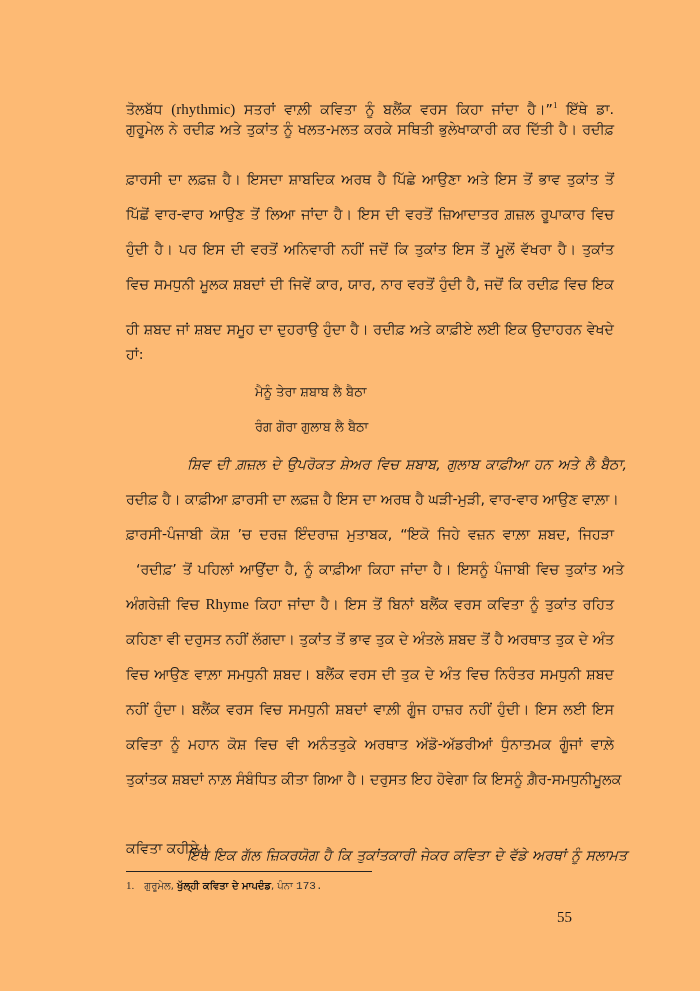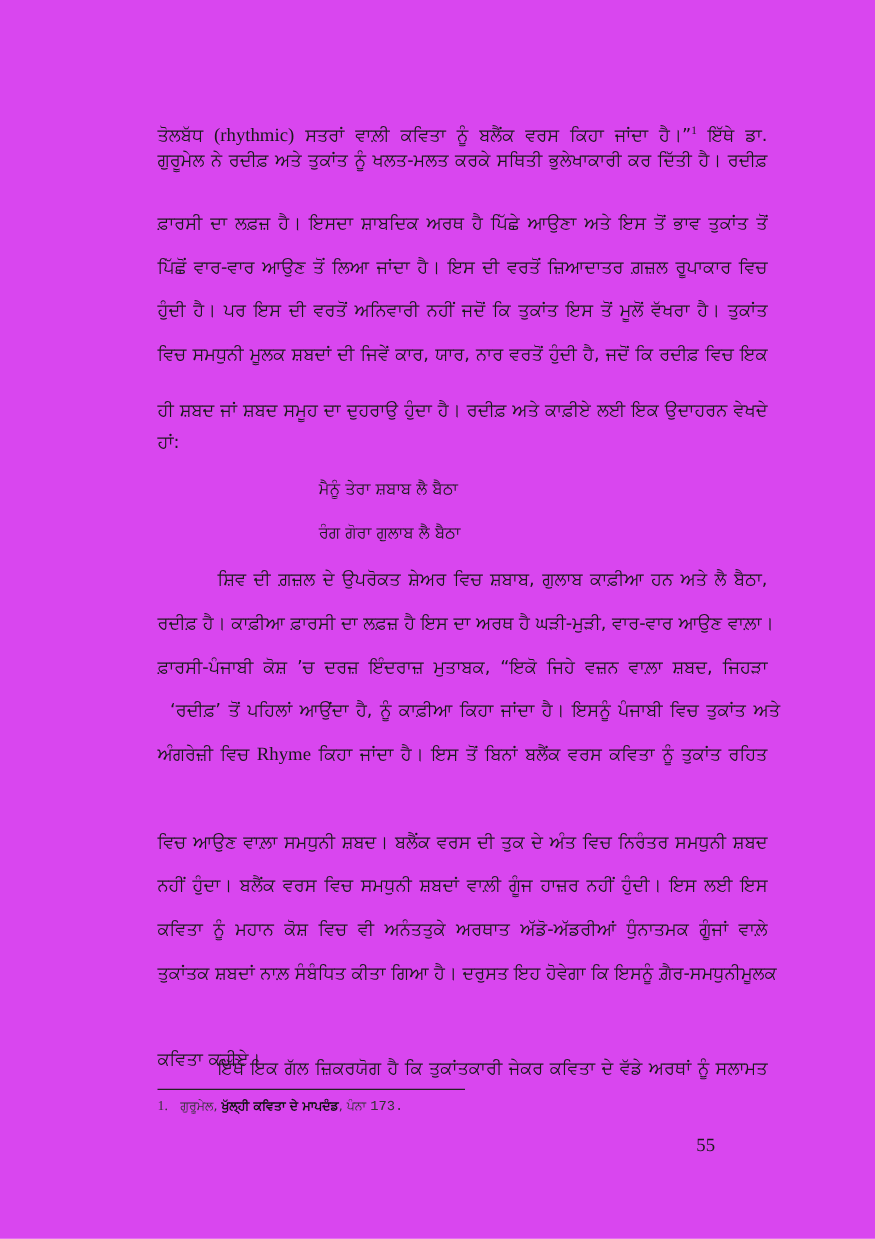--- a/index.html
+++ b/index.html
@@ -13,39 +13,40 @@
       position: relative;
       overflow: hidden;
       font-family: "DejaVu Sans", sans-serif;
       color: #1a1a1a;
     }
     .page {
       position: absolute;
       left: 0; top: 0;
       width: 700px;
       height: 991px;
-      background: #d946ef;
+      background: #fdba74;
     }
     .line {
       position: absolute;
       left: 126px;
       width: 488px;
       font-size: 14.2px;
       line-height: 20px;
       white-space: nowrap;
       text-align: justify;
       text-align-last: justify;
       letter-spacing: 0;
     }
     .line.last {
       text-align-last: left;
     }
     .line.indent {
-      left: 174px;
+      left: 187px;
       width: 440px;
+      font-style: italic;
     }
     .verse {
       position: absolute;
       left: 255px;
       font-size: 13px;
       line-height: 20px;
       white-space: nowrap;
     }
     .latin {
       font-family: "Liberation Serif", serif;
@@ -107,20 +108,21 @@
   <div class="line last" style="top:344px;">ਹਾਂ:</div>
 
   <div class="verse" style="top:382px;">ਮੈਨੂੰ ਤੇਰਾ ਸ਼ਬਾਬ ਲੈ ਬੈਠਾ</div>
   <div class="verse" style="top:417px;">ਰੰਗ ਗੋਰਾ ਗੁਲਾਬ ਲੈ ਬੈਠਾ</div>
 
   <div class="line indent" style="top:454px;">ਸ਼ਿਵ ਦੀ ਗ਼ਜ਼ਲ ਦੇ ਉਪਰੋਕਤ ਸ਼ੇਅਰ ਵਿਚ ਸ਼ਬਾਬ, ਗੁਲਾਬ ਕਾਫ਼ੀਆ ਹਨ ਅਤੇ ਲੈ ਬੈਠਾ,</div>
   <div class="line" style="top:489px;">ਰਦੀਫ਼ ਹੈ। ਕਾਫ਼ੀਆ ਫ਼ਾਰਸੀ ਦਾ ਲਫ਼ਜ਼ ਹੈ ਇਸ ਦਾ ਅਰਥ ਹੈ ਘੜੀ-ਮੁੜੀ, ਵਾਰ-ਵਾਰ ਆਉਣ ਵਾਲ਼ਾ।</div>
   <div class="line" style="top:524px;">ਫ਼ਾਰਸੀ-ਪੰਜਾਬੀ ਕੋਸ਼ ’ਚ ਦਰਜ਼ ਇੰਦਰਾਜ਼ ਮੁਤਾਬਕ, “ਇਕੋ ਜਿਹੇ ਵਜ਼ਨ ਵਾਲ਼ਾ ਸ਼ਬਦ, ਜਿਹੜਾ</div>
   <div class="line" style="top:559px;margin-left:10px;">‘ਰਦੀਫ਼’ ਤੋਂ ਪਹਿਲਾਂ ਆਉਂਦਾ ਹੈ, ਨੂੰ ਕਾਫ਼ੀਆ ਕਿਹਾ ਜਾਂਦਾ ਹੈ। ਇਸਨੂੰ ਪੰਜਾਬੀ ਵਿਚ ਤੁਕਾਂਤ ਅਤੇ</div>
   <div class="line" style="top:594px;"><span>ਅੰਗਰੇਜ਼ੀ ਵਿਚ </span><span class="latin">Rhyme</span><span> ਕਿਹਾ ਜਾਂਦਾ ਹੈ। ਇਸ ਤੋਂ ਬਿਨਾਂ ਬਲੈਂਕ ਵਰਸ ਕਵਿਤਾ ਨੂੰ ਤੁਕਾਂਤ ਰਹਿਤ</span></div>
+  <div class="line" style="top:629px;">ਕਹਿਣਾ ਵੀ ਦਰੁਸਤ ਨਹੀਂ ਲੱਗਦਾ। ਤੁਕਾਂਤ ਤੋਂ ਭਾਵ ਤੁਕ ਦੇ ਅੰਤਲੇ ਸ਼ਬਦ ਤੋਂ ਹੈ ਅਰਥਾਤ ਤੁਕ ਦੇ ਅੰਤ</div>
   <div class="line" style="top:664px;">ਵਿਚ ਆਉਣ ਵਾਲ਼ਾ ਸਮਧੁਨੀ ਸ਼ਬਦ। ਬਲੈਂਕ ਵਰਸ ਦੀ ਤੁਕ ਦੇ ਅੰਤ ਵਿਚ ਨਿਰੰਤਰ ਸਮਧੁਨੀ ਸ਼ਬਦ</div>
   <div class="line" style="top:699px;">ਨਹੀਂ ਹੁੰਦਾ। ਬਲੈਂਕ ਵਰਸ ਵਿਚ ਸਮਧੁਨੀ ਸ਼ਬਦਾਂ ਵਾਲ਼ੀ ਗੂੰਜ ਹਾਜ਼ਰ ਨਹੀਂ ਹੁੰਦੀ। ਇਸ ਲਈ ਇਸ</div>
   <div class="line" style="top:734px;">ਕਵਿਤਾ ਨੂੰ ਮਹਾਨ ਕੋਸ਼ ਵਿਚ ਵੀ ਅਨੰਤਤੁਕੇ ਅਰਥਾਤ ਅੱਡੋ-ਅੱਡਰੀਆਂ ਧੁੰਨਾਤਮਕ ਗੂੰਜਾਂ ਵਾਲ਼ੇ</div>
   <div class="line" style="top:769px;">ਤੁਕਾਂਤਕ ਸ਼ਬਦਾਂ ਨਾਲ਼ ਸੰਬੰਧਿਤ ਕੀਤਾ ਗਿਆ ਹੈ। ਦਰੁਸਤ ਇਹ ਹੋਵੇਗਾ ਕਿ ਇਸਨੂੰ ਗ਼ੈਰ-ਸਮਧੁਨੀਮੂਲਕ</div>
   <div class="line last" style="top:838px;">ਕਵਿਤਾ ਕਹੀਏ।</div>
 
   <div class="line indent" style="top:845px;">ਇੱਥੇ ਇਕ ਗੱਲ ਜ਼ਿਕਰਯੋਗ ਹੈ ਕਿ ਤੁਕਾਂਤਕਾਰੀ ਜੇਕਰ ਕਵਿਤਾ ਦੇ ਵੱਡੇ ਅਰਥਾਂ ਨੂੰ ਸਲਾਮਤ</div>
 
   <div class="footnote-rule"></div>
   <div class="footnote">

